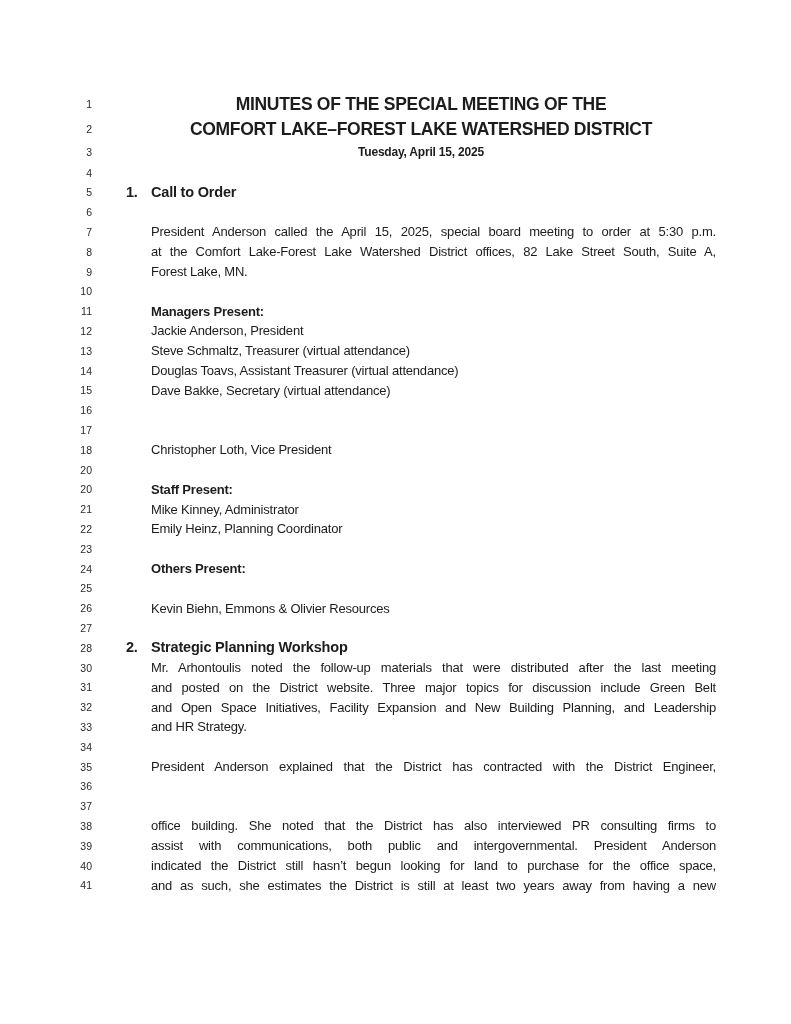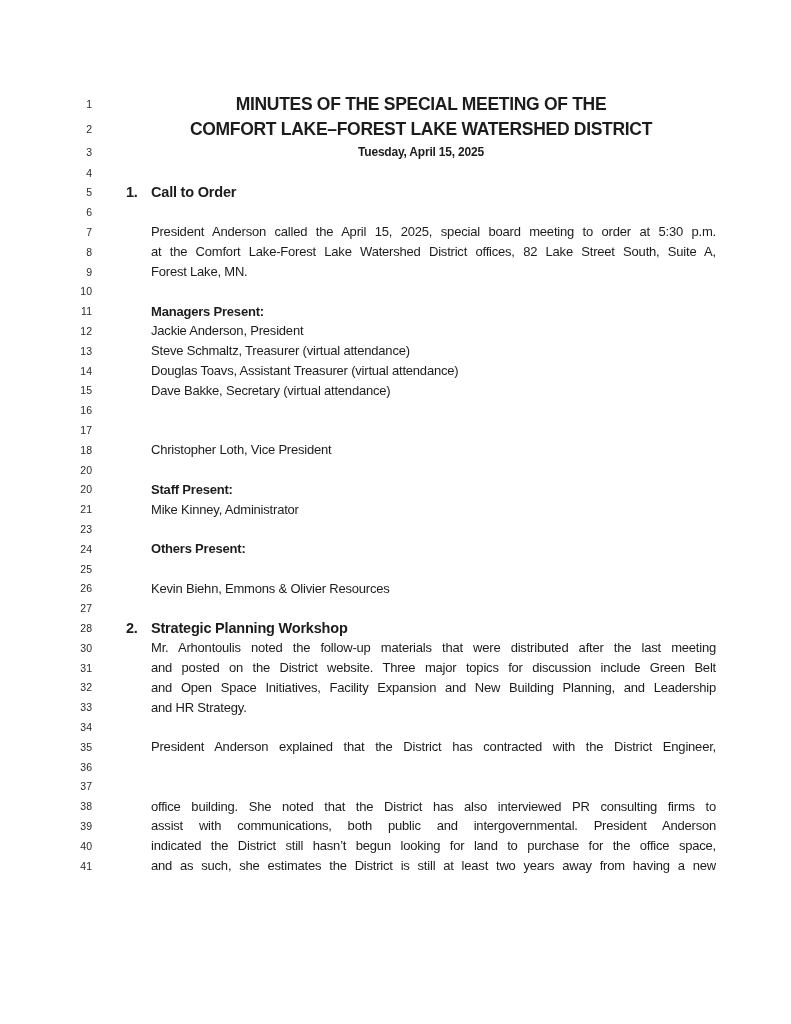--- a/index.html
+++ b/index.html
@@ -148,20 +148,24 @@
         <div class="content"></div>
       </div>
       <div class="row label">
         <div class="num">20</div>
         <div class="content">Staff Present:</div>
       </div>
       <div class="row plain">
         <div class="num">21</div>
         <div class="content">Mike Kinney, Administrator</div>
       </div>
+      <div class="row plain">
+        <div class="num">22</div>
+        <div class="content">Emily Heinz, Planning Coordinator</div>
+      </div>
       <div class="row blank">
         <div class="num">23</div>
         <div class="content"></div>
       </div>
       <div class="row label">
         <div class="num">24</div>
         <div class="content">Others Present:</div>
       </div>
       <div class="row plain">
         <div class="num">25</div>

